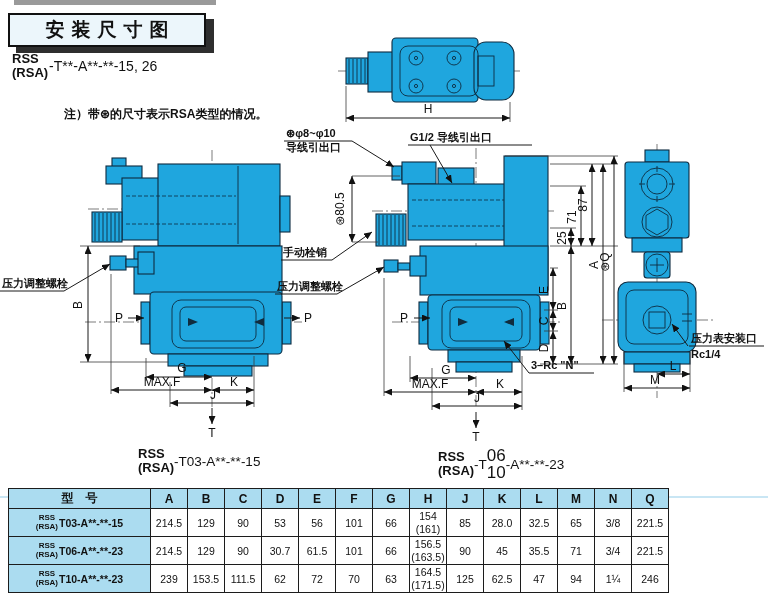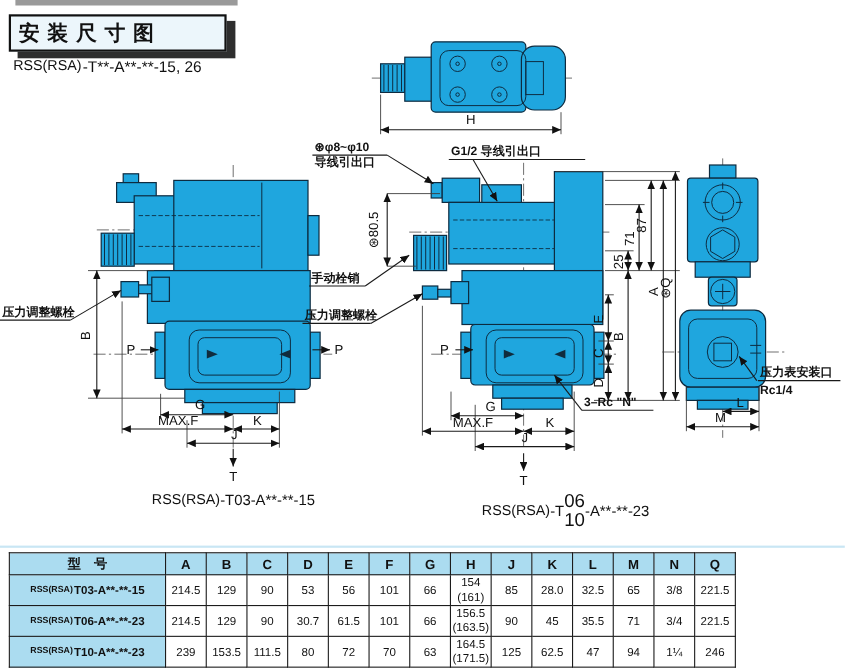--- a/index.html
+++ b/index.html
@@ -7,24 +7,24 @@
     --table-header-bg:#abdcf0; --title-box-bg:#ecf6fb;
   }
   *{box-sizing:border-box; margin:0; padding:0;}
   html,body{width:768px; height:611px; background:#fff; overflow:hidden;
     font-family:"Liberation Sans", sans-serif; color:#111;}
   .abs{position:absolute;}
   
   #top-bar{left:14px; top:0; width:202px; height:5px; background:#9a9a9a;}
   #title-box{left:8px; top:13px; width:198px; height:34px; background:var(--title-box-bg);
     border:2px solid #111; box-shadow:8px 6px 0 #2e2e2e;
-    display:flex; align-items:center; justify-content:flex-start;
+    display:flex; align-items:center; justify-content:center;
     font-size:19px; font-weight:bold; letter-spacing:7px; padding-left:7px;}
   .model-code{left:12px; top:52px; display:flex; align-items:center; font-size:14px;}
-  .stack{display:flex; flex-direction:row; align-items:center; line-height:1.1; font-size:13px;}
+  .stack{display:flex; flex-direction:column; line-height:1.1; font-size:13px;font-weight:bold;}
   .model-code .msuffix{font-size:14px; margin-left:1px;}
   #notes{left:64px; top:106px; font-size:12px; font-weight:600; line-height:16px;}
   
   .dwg-model{display:flex; align-items:center; font-size:13.5px;}
   #model-left{left:138px; top:447px;}
   #model-right{left:438px; top:447px;}
   .frac{display:flex; flex-direction:column; line-height:1.0; font-size:17px; align-items:center;}
   
   #dwg{left:0; top:0;}
   .vb{fill:var(--valve-fill); stroke:var(--valve-stroke); stroke-width:1.1;}
@@ -34,21 +34,21 @@
   .ext{stroke:#3a3a3a; stroke-width:0.8;}
   .dim{stroke:#1a1a1a; stroke-width:1; marker-start:url(#aS); marker-end:url(#aE);}
   .leader{stroke:#1a1a1a; stroke-width:1; fill:none; marker-end:url(#aE);}
   .uline{stroke:#1a1a1a; stroke-width:1;}
   text{fill:#111; font-family:"Liberation Sans", sans-serif;}
   .dl{font-size:12px;}
   .cn{font-size:11px; font-weight:600;}
   .tri{fill:#102c3e;}
   
   #sep{left:0; top:496px; width:768px; height:2px; background:#c9e6f4;}
-  #dim-table{left:8px; top:502px; border-collapse:collapse; table-layout:fixed; width:660px;}
+  #dim-table{left:8px; top:488px; border-collapse:collapse; table-layout:fixed; width:660px;}
   #dim-table th, #dim-table td{border:1px solid #1c1c1c; text-align:center; vertical-align:middle; padding:0;}
   #dim-table th{background:var(--table-header-bg); font-size:12px; font-weight:bold; height:20px;}
   #dim-table td{font-size:10.5px; height:28px; background:#fff;}
   #dim-table td.model-cell{background:var(--table-header-bg); font-weight:600;}
   .model-cell-inner{display:flex; align-items:center; justify-content:center; gap:1px;}
   .model-cell-inner .stack{font-size:8px; line-height:1.05;}
   .model-cell-inner .suffix{font-size:10.5px;text-align:right;}
   td.multiline{white-space:pre-line; line-height:1.15; font-size:10px;}
 </style>
 </head>
@@ -59,20 +59,21 @@
   <span>安装尺寸图</span>
 </div>
 <div class="abs model-code">
   <span class="stack">
     <span>RSS</span>
     <span>(RSA)</span>
   </span>
   <span class="msuffix">-T**-A**-**-15, 26</span>
 </div>
 <div class="abs" id="notes">
+  <div>注）带⊛的尺寸表示RSA类型的情况。</div>
 </div>
 
 <svg class="abs" id="dwg" width="768" height="498" viewBox="0 0 768 498">
   <defs>
     <marker id="aE" orient="auto" refX="8" refY="3.5" markerWidth="9" markerHeight="7">
         <path d="M0,0 L8,3.5 L0,7 Z" fill="#111"></path>
       </marker>
     <marker id="aS" orient="auto" refX="1" refY="3.5" markerWidth="9" markerHeight="7">
         <path d="M9,0 L1,3.5 L9,7 Z" fill="#111"></path>
       </marker>
@@ -427,21 +428,21 @@
           <span class="stack">
               <span>RSS</span>
               <span>(RSA)</span>
             </span>
           <span class="suffix">T10-A**-**-23</span>
         </span>
       </td>
       <td>239</td>
       <td>153.5</td>
       <td>111.5</td>
-      <td>80</td>
+      <td>62</td>
       <td>72</td>
       <td>70</td>
       <td>63</td>
       <td class="multiline">164.5
 (171.5)</td>
       <td>125</td>
       <td>62.5</td>
       <td>47</td>
       <td>94</td>
       <td>1¼</td>

